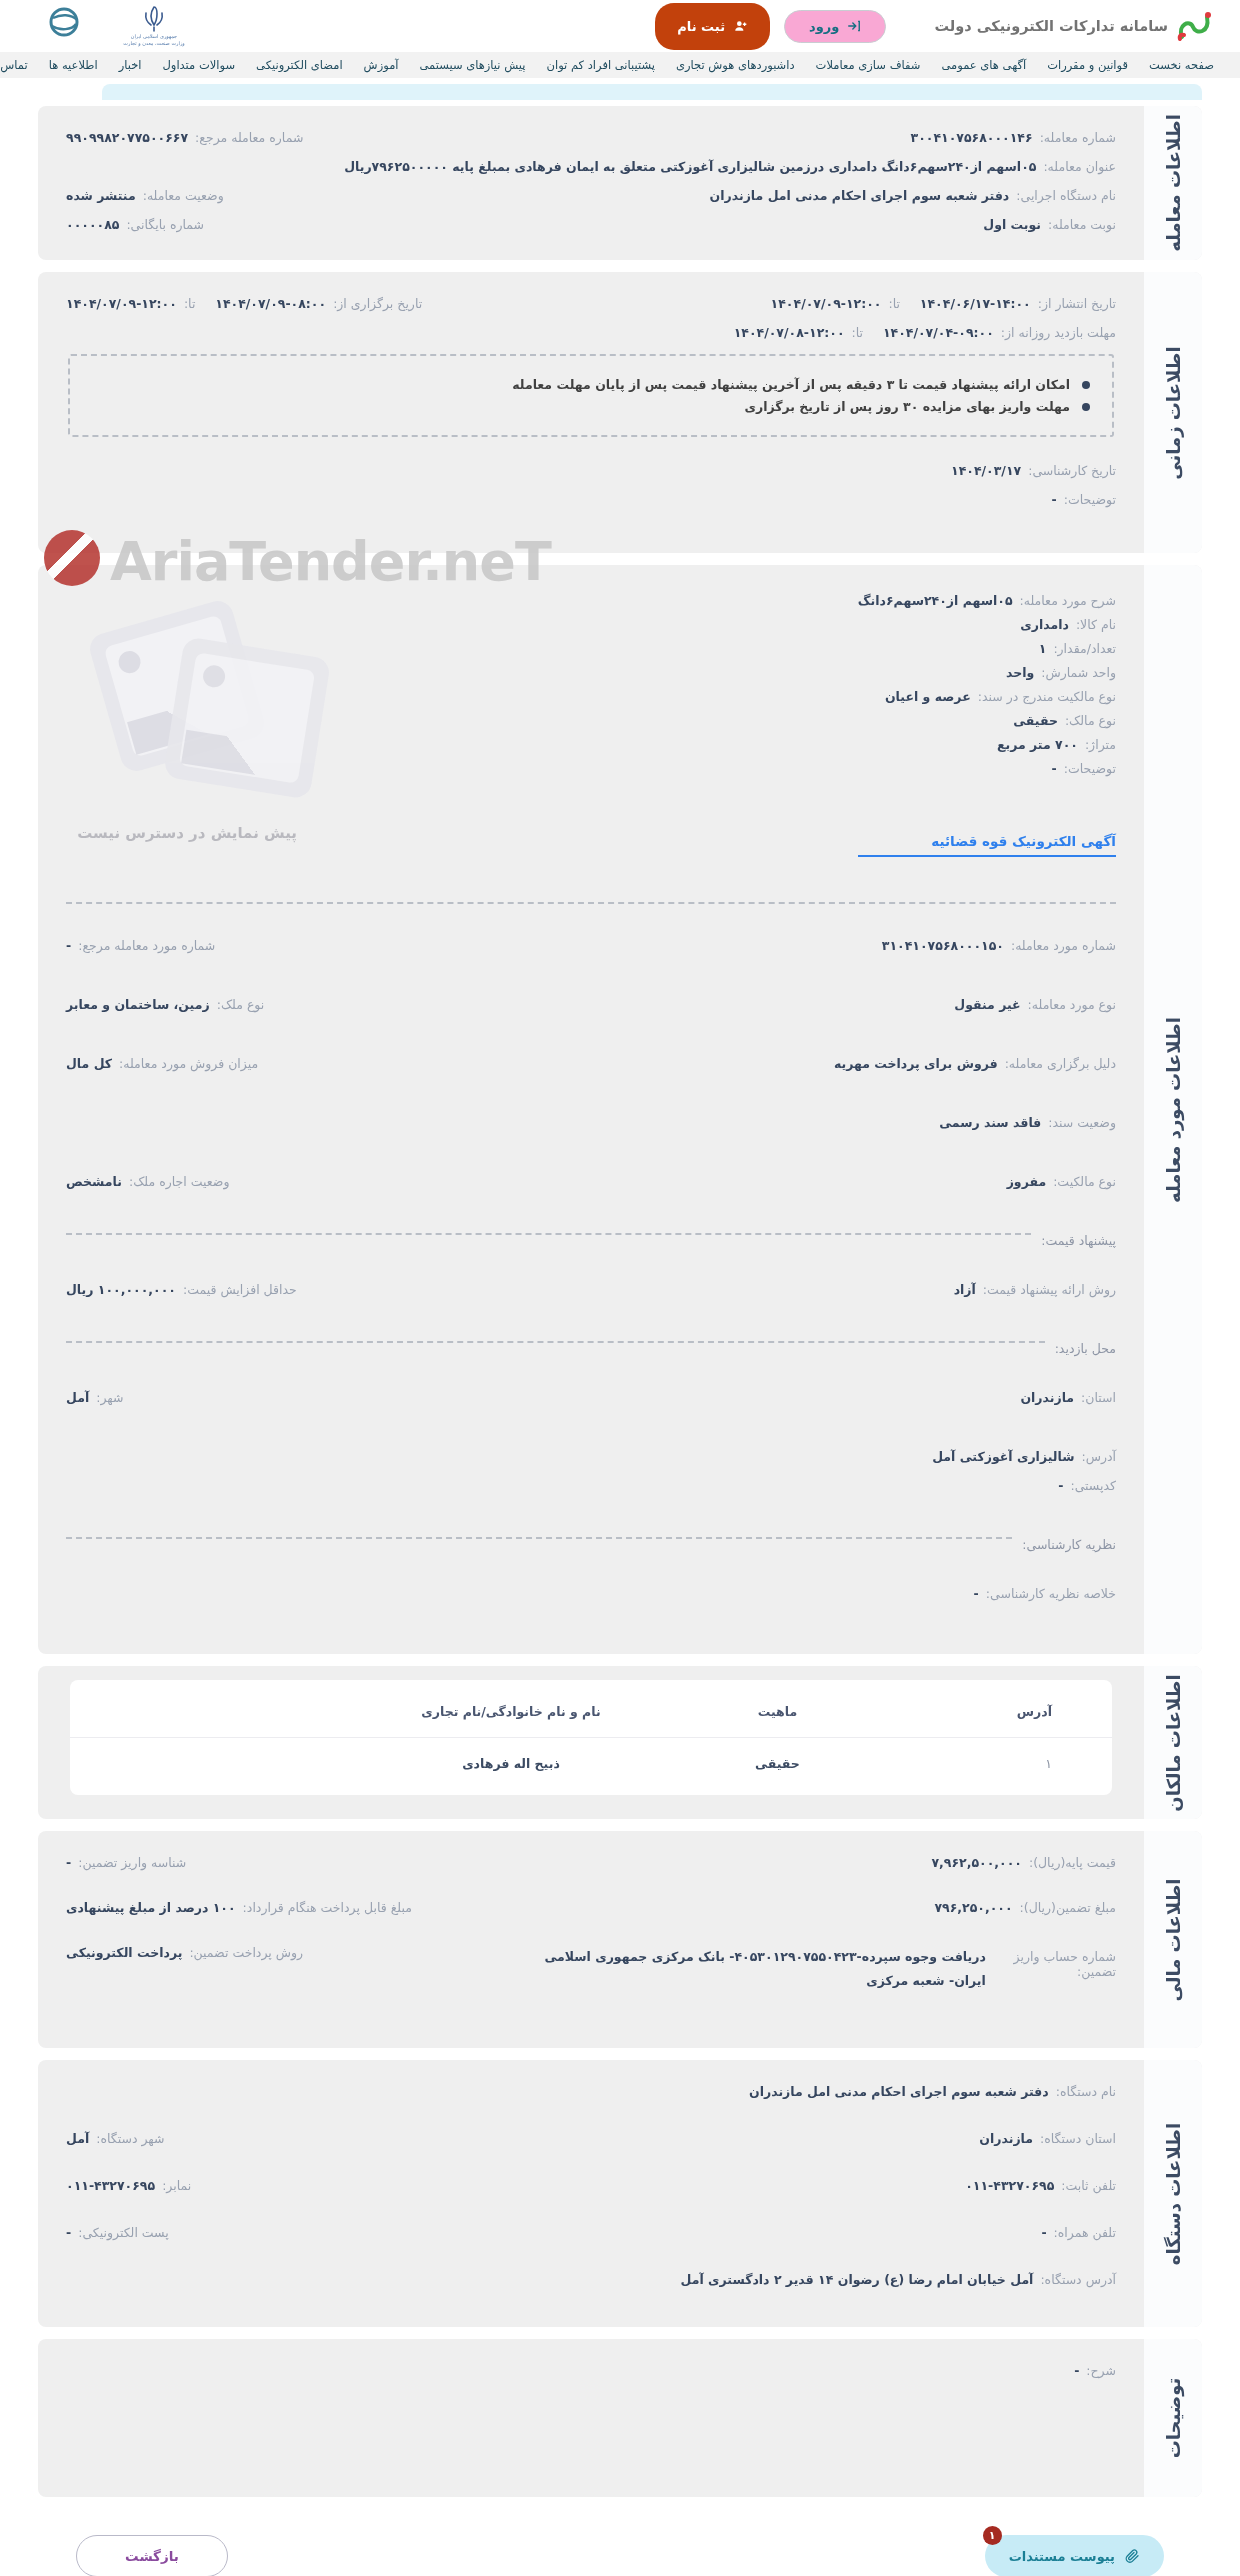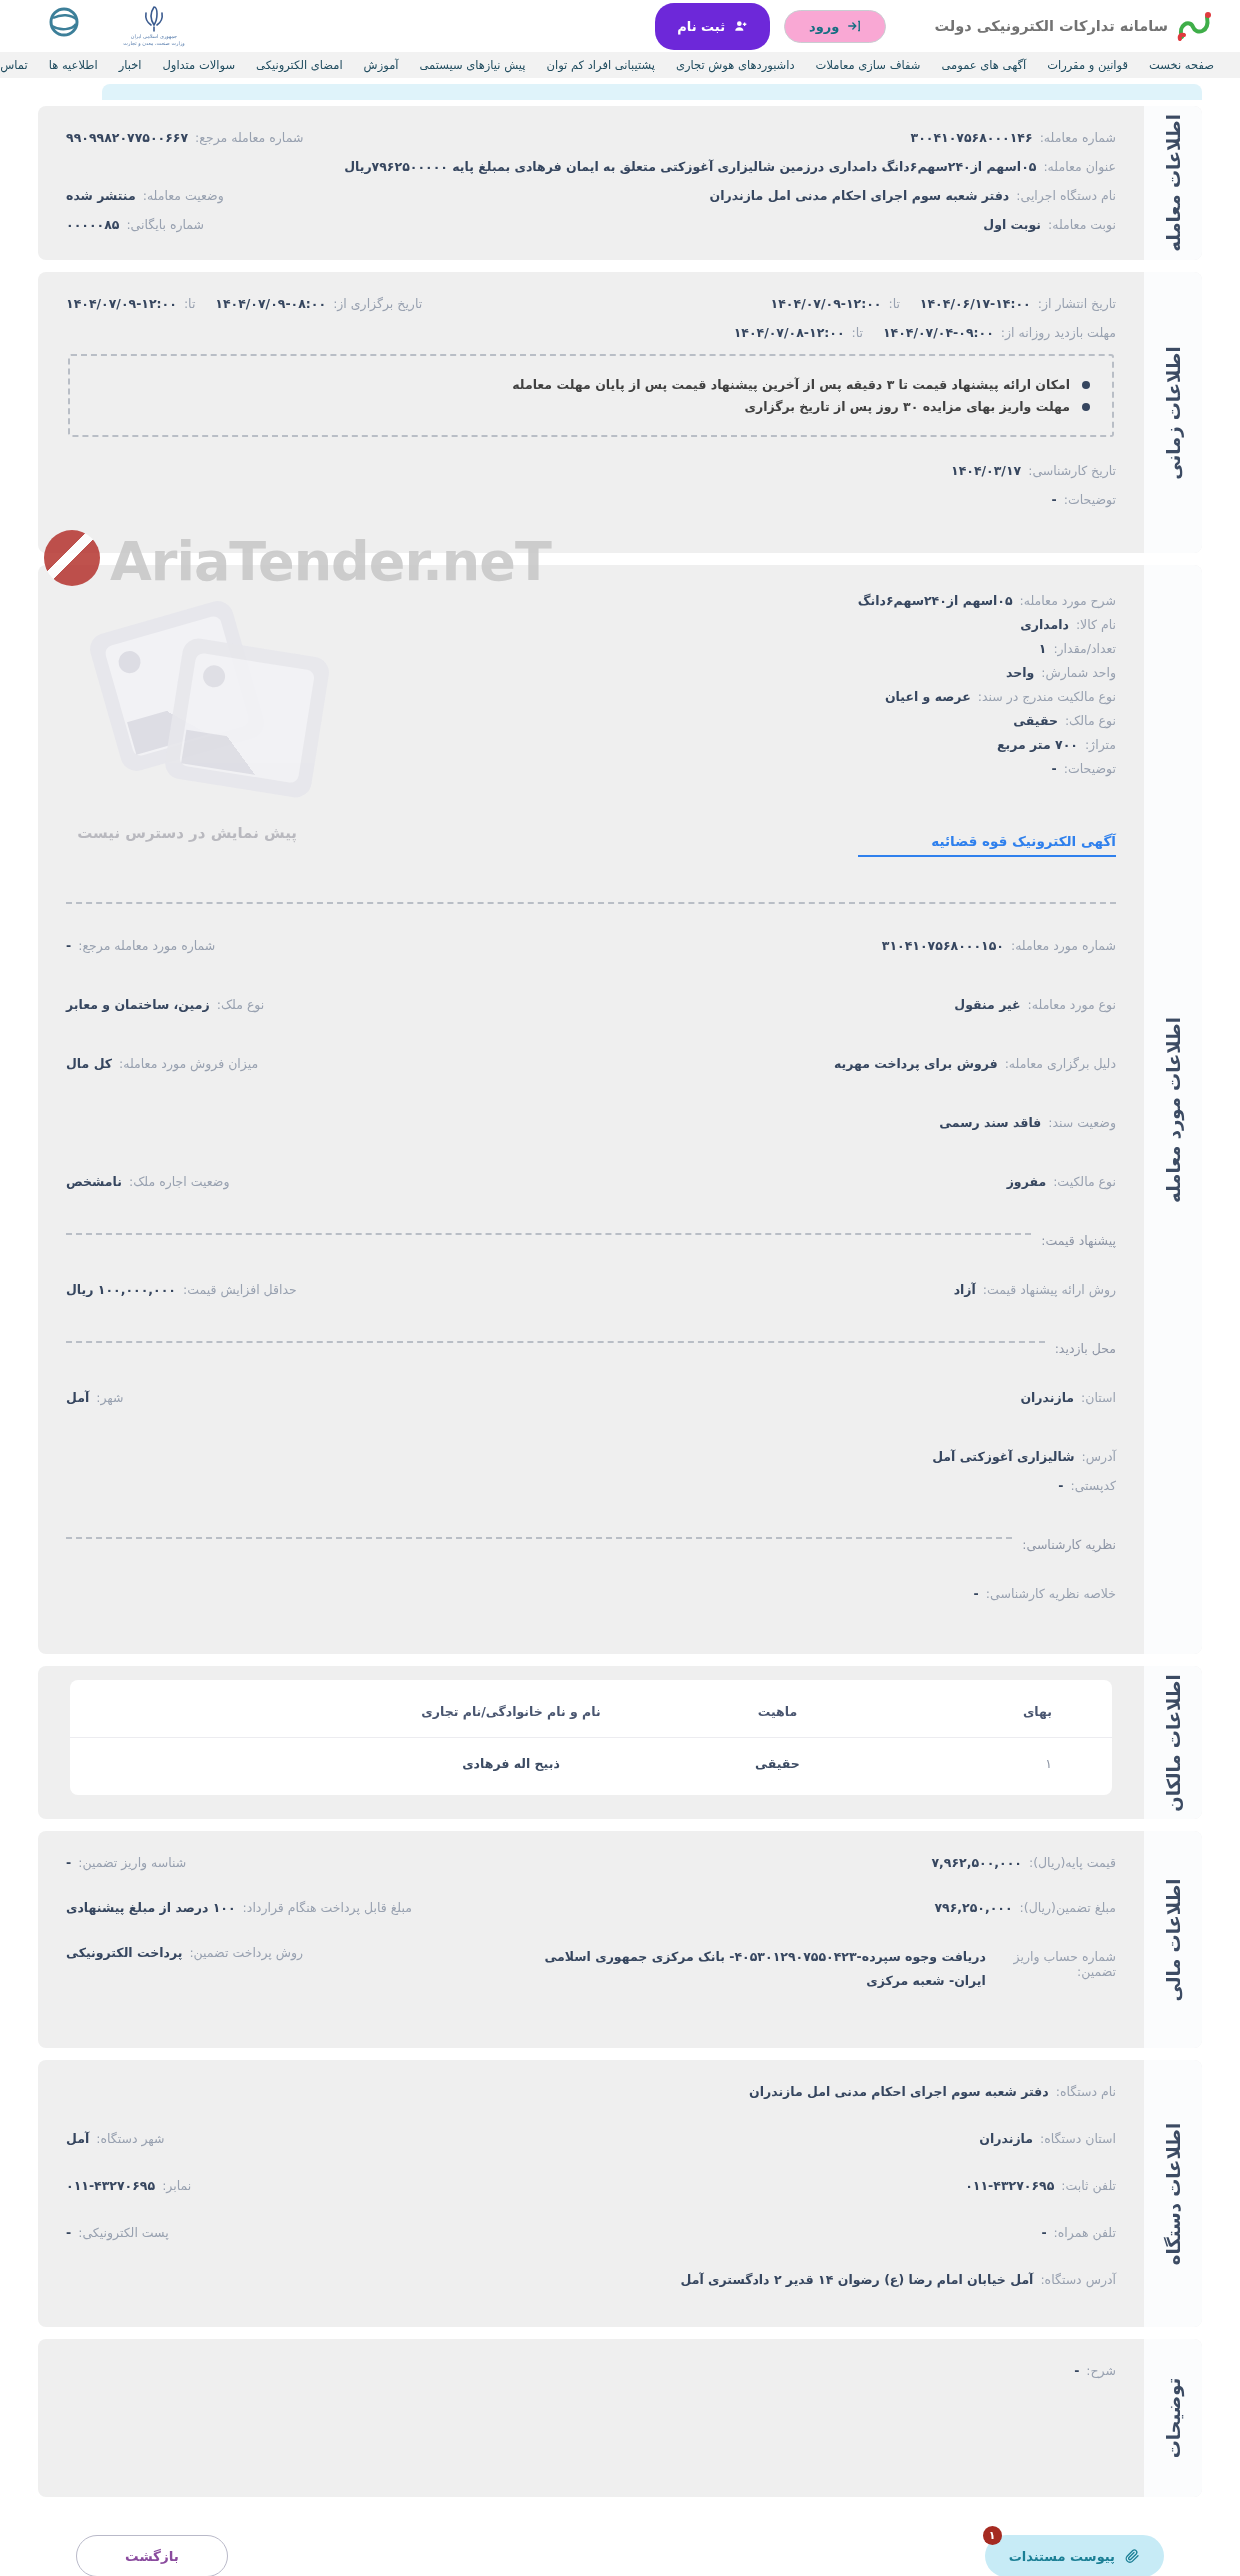--- a/index.html
+++ b/index.html
@@ -7,21 +7,21 @@
   body {
     width: 1240px; height: 2576px; overflow: hidden; position: relative;
     background: #ffffff; font-family: "DejaVu Sans", sans-serif;
     color: #36465f; font-size: 12.5px;
   }
   
   .top-header { display: flex; align-items: center; height: 52px; padding: 4px 26px; background: #fff; }
   .brand { display: flex; align-items: center; gap: 8px; }
   .brand-title { font-size: 14.5px; font-weight: 700; color: #737373; }
   .auth { display: flex; align-items: center; gap: 14px; margin-right: 48px; }
-  .btn-register { background: #6d28d9; color: #fff; border: none; border-radius: 19px;
+  .btn-register { background: #c2410c; color: #fff; border: none; border-radius: 19px;
     padding: 16px 22px; font-size: 13px; font-weight: 700; font-family: inherit; display: flex; gap: 8px; align-items: center; cursor: pointer; }
   .btn-login { background: #f9a8d4; color: #186e82; border: 1px solid #c9cdd2; border-radius: 19px;
     padding: 8px 24px; font-size: 13px; font-weight: 700; font-family: inherit; display: flex; gap: 8px; align-items: center; cursor: pointer; }
   .gov-logos { margin-right: auto; display: flex; align-items: flex-start; gap: 26px; padding-left: 6px; }
   .gov-logo { display: flex; flex-direction: column; align-items: center; width: 64px; }
   .gov-caption { font-size: 5px; color: #5a7fae; text-align: center; line-height: 1.5; }
   
   .nav-bar { display: flex; align-items: center; gap: 21px; background: #f2f2f2; height: 26px;
     padding: 0 26px; font-size: 11.5px; color: #1f4b5e; }
   .nav-item { cursor: pointer; white-space: nowrap; }
@@ -426,21 +426,21 @@
     </div>
   </section>
 
   <section class="card" style="min-height:152px">
     <aside class="card-side">
       <span class="side-title">اطلاعات مالکان</span>
     </aside>
     <div class="card-body" style="padding:10px 14px">
       <div class="owners-table">
         <div class="t-row t-head">
-          <span class="t-cell">بهای</span>
+          <span class="t-cell">آدرس</span>
           <span class="t-cell mid">ماهیت</span>
           <span class="t-cell mid">نام و نام خانوادگی/نام تجاری</span>
           <span class="t-cell"></span>
         </div>
         <div class="t-row">
           <span class="t-cell" style="font-weight:400;color:#8d95a5">۱</span>
           <span class="t-cell mid">حقیقی</span>
           <span class="t-cell mid">ذبیح اله فرهادی</span>
           <span class="t-cell"></span>
         </div>

